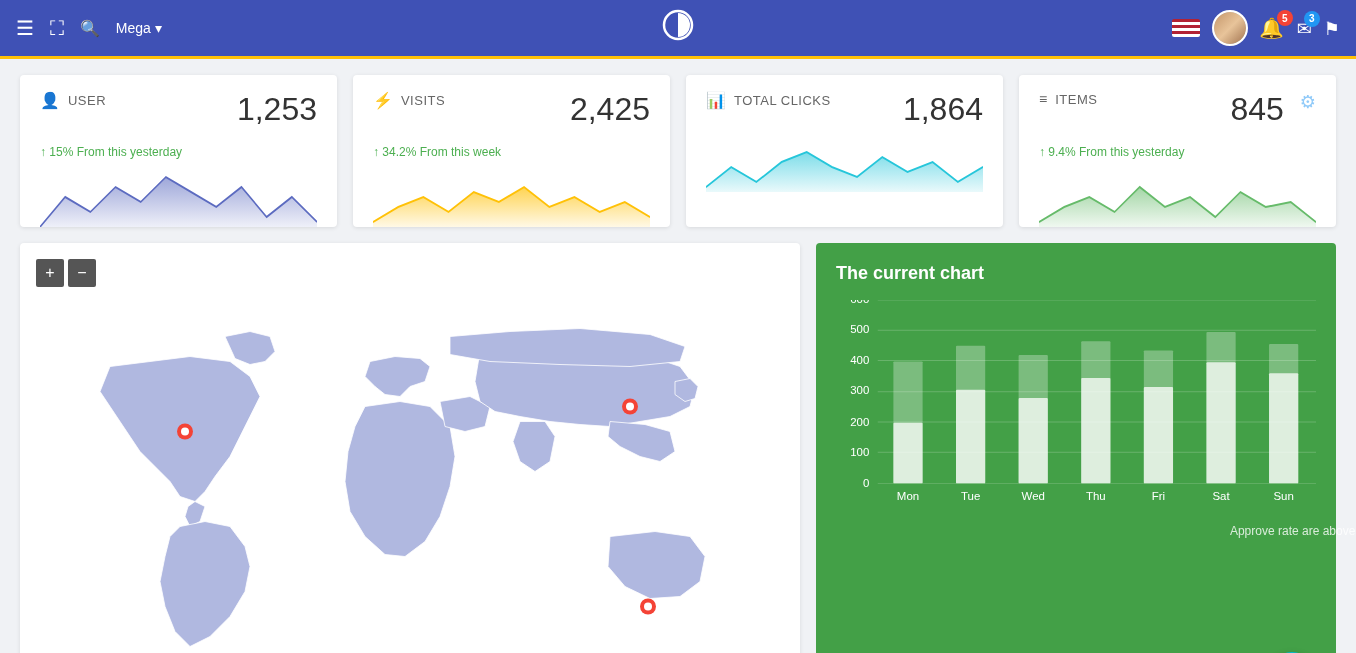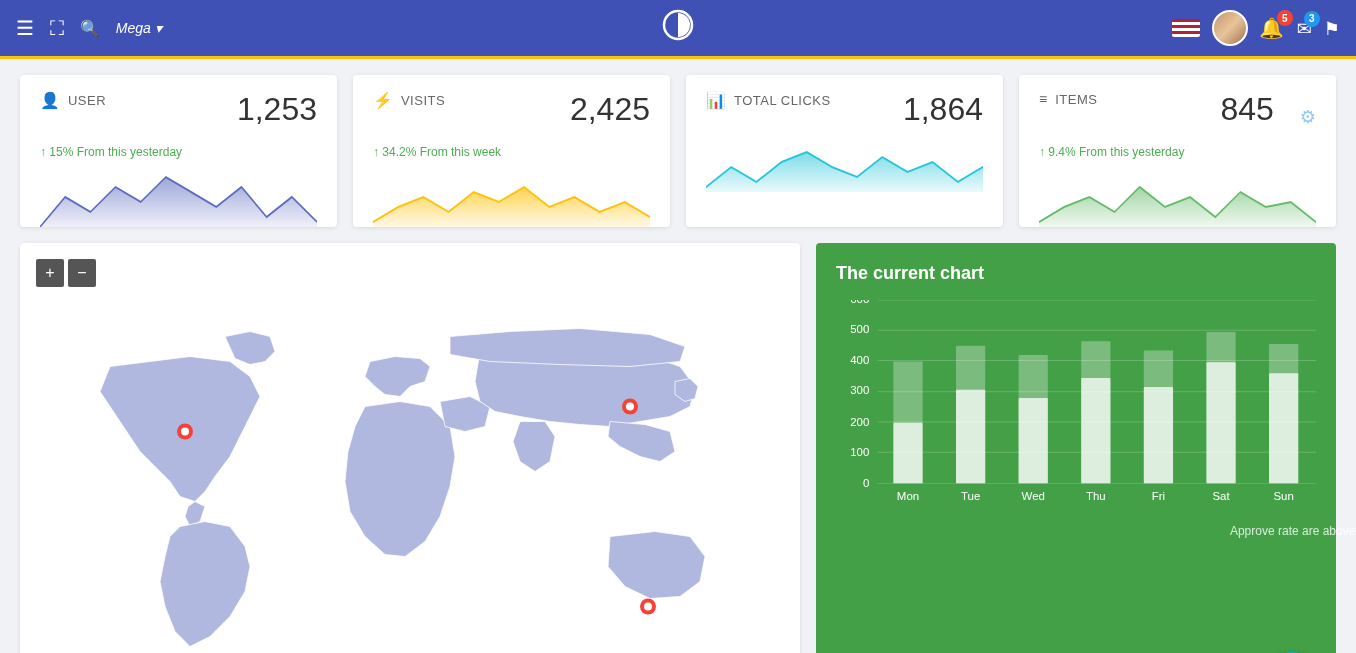--- a/index.html
+++ b/index.html
@@ -17,21 +17,21 @@
     .header-left { display: flex; align-items: center; gap: 16px; }
     .header-icon { color: white; font-size: 20px; cursor: pointer; }
     .header-logo { position: absolute; left: 50%; transform: translateX(-50%); color: white; font-size: 22px; }
     .header-right { margin-left: auto; display: flex; align-items: center; gap: 12px; }
     .flag-icon { width: 28px; height: 20px; background: linear-gradient(to bottom, #b22234 33%, white 33%, white 66%, #b22234 66%); border-radius: 2px; position: relative; overflow: hidden; }
     .avatar { width: 36px; height: 36px; border-radius: 50%; background: #ccc; overflow: hidden; border: 2px solid white; }
     .avatar-img { width: 100%; height: 100%; background: linear-gradient(135deg, #a0856d 0%, #c4a882 100%); border-radius: 50%; }
     .badge-btn { position: relative; color: white; cursor: pointer; font-size: 20px; }
     .badge { position: absolute; top: -6px; right: -8px; background: #f44336; color: white; font-size: 10px; width: 16px; height: 16px; border-radius: 50%; display: flex; align-items: center; justify-content: center; font-weight: bold; }
     .badge.blue { background: #2196f3; }
-    .mega-btn { color: white; cursor: pointer; display: flex; align-items: center; gap: 4px; font-size: 14px; font-style: italic; }
+    .mega-btn { color: white; cursor: pointer; display: flex; align-items: center; gap: 4px; font-size: 14px; }
 
     
     .stats-row {
       display: grid;
       grid-template-columns: repeat(4, 1fr);
       gap: 16px;
       padding: 16px 20px;
     }
     .stat-card {
       background: white;
@@ -212,21 +212,21 @@
       </svg>
     </div>
   </div>
 
   <div class="stat-card">
     <div class="stat-header">
       <div class="stat-title-group">
         <span class="stat-icon" style="font-size:14px;">≡</span>
         <span class="stat-title">Items</span>
       </div>
-      <div style="display:flex;align-items:flex-end;gap:26px;">
+      <div style="display:flex;align-items:flex-start;gap:16px;">
         <span class="stat-value">845</span>
         <span class="stat-gear">⚙</span>
       </div>
     </div>
     <div class="stat-change up">
       <span>↑</span>
       <span>9.4% From this yesterday</span>
     </div>
     <div class="mini-chart">
       <svg width="100%" height="60" viewBox="0 0 440 60" preserveAspectRatio="none">

